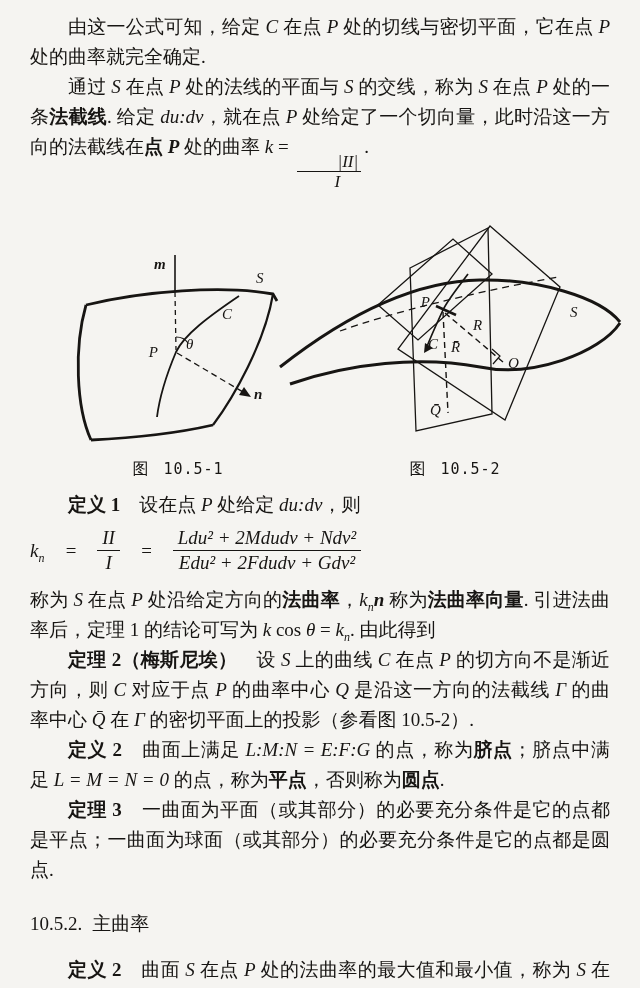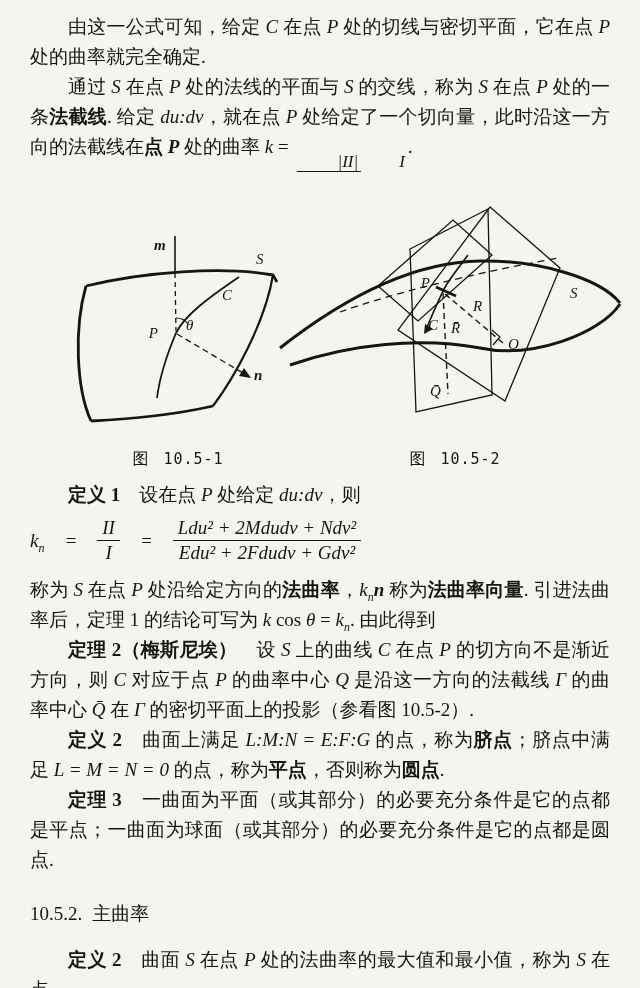--- a/index.html
+++ b/index.html
@@ -11,37 +11,37 @@
   }
   .page{padding:12px 30px 0 30px;}
   .para{margin:0;text-align:justify;font-family:Liberation Serif, serif;}
   .indent{text-indent:2em;}
   .sg-n{font-style:normal;}
   .sg-b{font-weight:bold;}
   .sg-i{font-style:italic;}
   .sg-bi{font-style:italic;font-weight:bold;}
   sub.sg-isub{font-style:italic;font-size:12px;line-height:0;}
   
-  .ifrac{display:inline-flex;flex-direction:row;
+  .ifrac{display:inline-flex;flex-direction:column;
          vertical-align:-14px;font-style:italic;font-size:17px;line-height:19px;margin:0 3px;}
   .ifrac .inum{border-bottom:1.8px solid #171513;padding:0 3px;}
   
   .formula{display:flex;align-items:center;gap:20px;
            font-style:italic;margin:6px 0 10px 0;font-size:19px;line-height:24px;}
   .formula sub{font-size:12px;font-style:italic;line-height:0;}
   .frac{display:flex;flex-direction:column;align-items:center;}
   .frac .num{border-bottom:1.8px solid #171513;padding:0 5px;}
   
   .figures{display:flex;align-items:flex-start;margin:26px 0 6px 0;}
   figure{margin:0;padding:0;}
   .fig1{margin-left:18px;width:260px;}
   .fig1 svg{margin-top:30px;display:block;}
   .fig2{margin-left:-38px;width:370px;}
   .fig2 svg{display:block;}
-  figcaption{text-align:center;font-size:16px;letter-spacing:1px;margin-top:11px;}
+  figcaption{text-align:center;font-size:16px;letter-spacing:1px;margin-top:2px;}
   figcaption .capnum{margin-left:14px;font-family:"DejaVu Sans Mono",monospace;font-size:15px;}
   svg text{font-family:"Liberation Serif","DejaVu Serif",serif;font-style:italic;font-size:15px;fill:#171513;}
   svg text.vec{font-weight:bold;}
   .section{font-weight:normal;font-size:19px;margin:24px 0 16px 0;line-height:30px;}
   .section .st{margin-left:10px;}
 </style>
 </head>
 <body>
 
 <div class="page">

